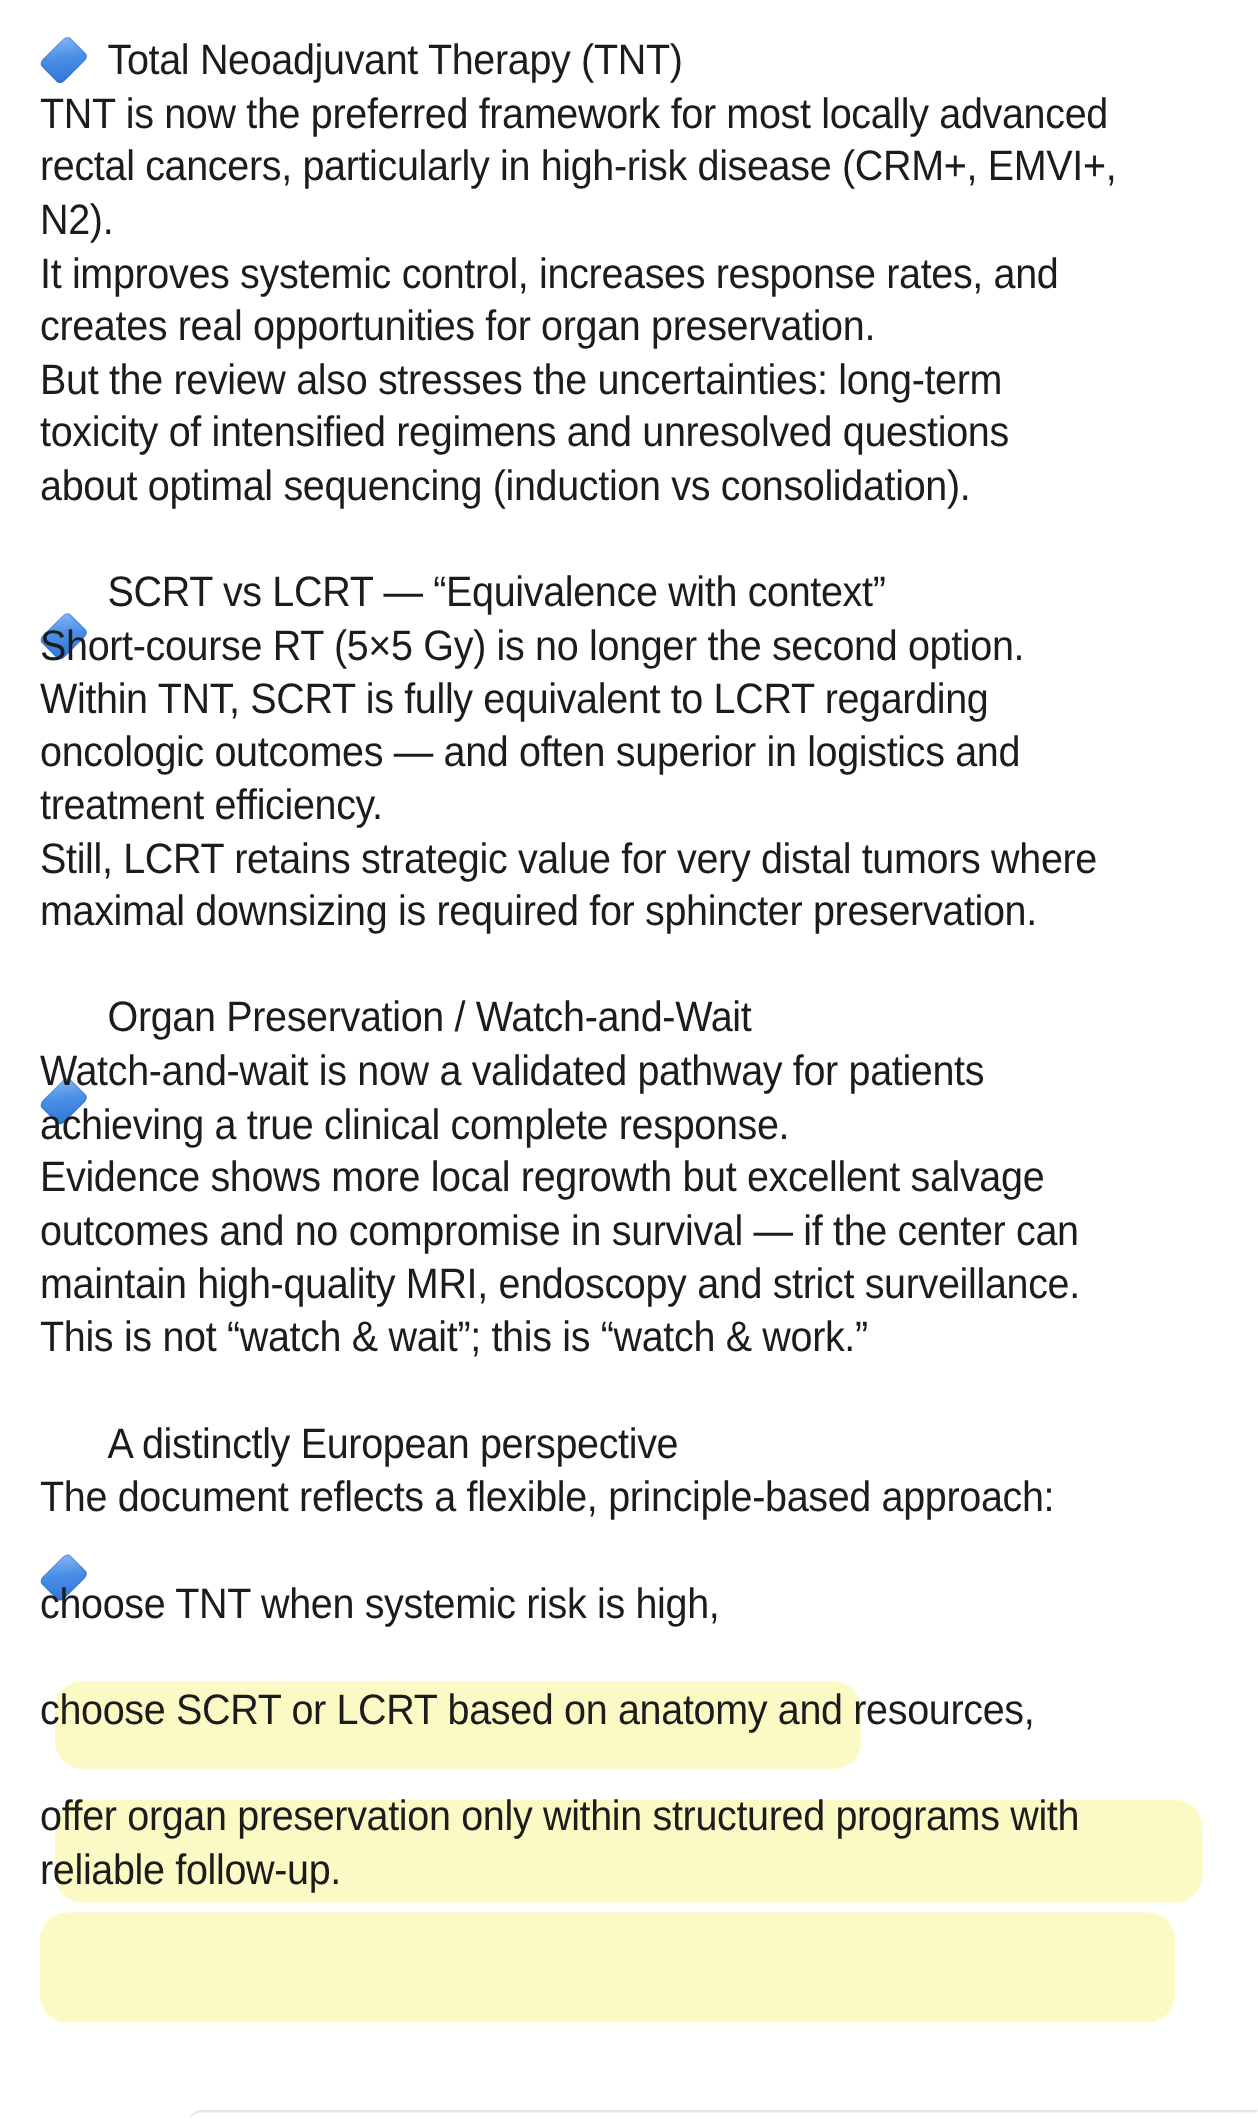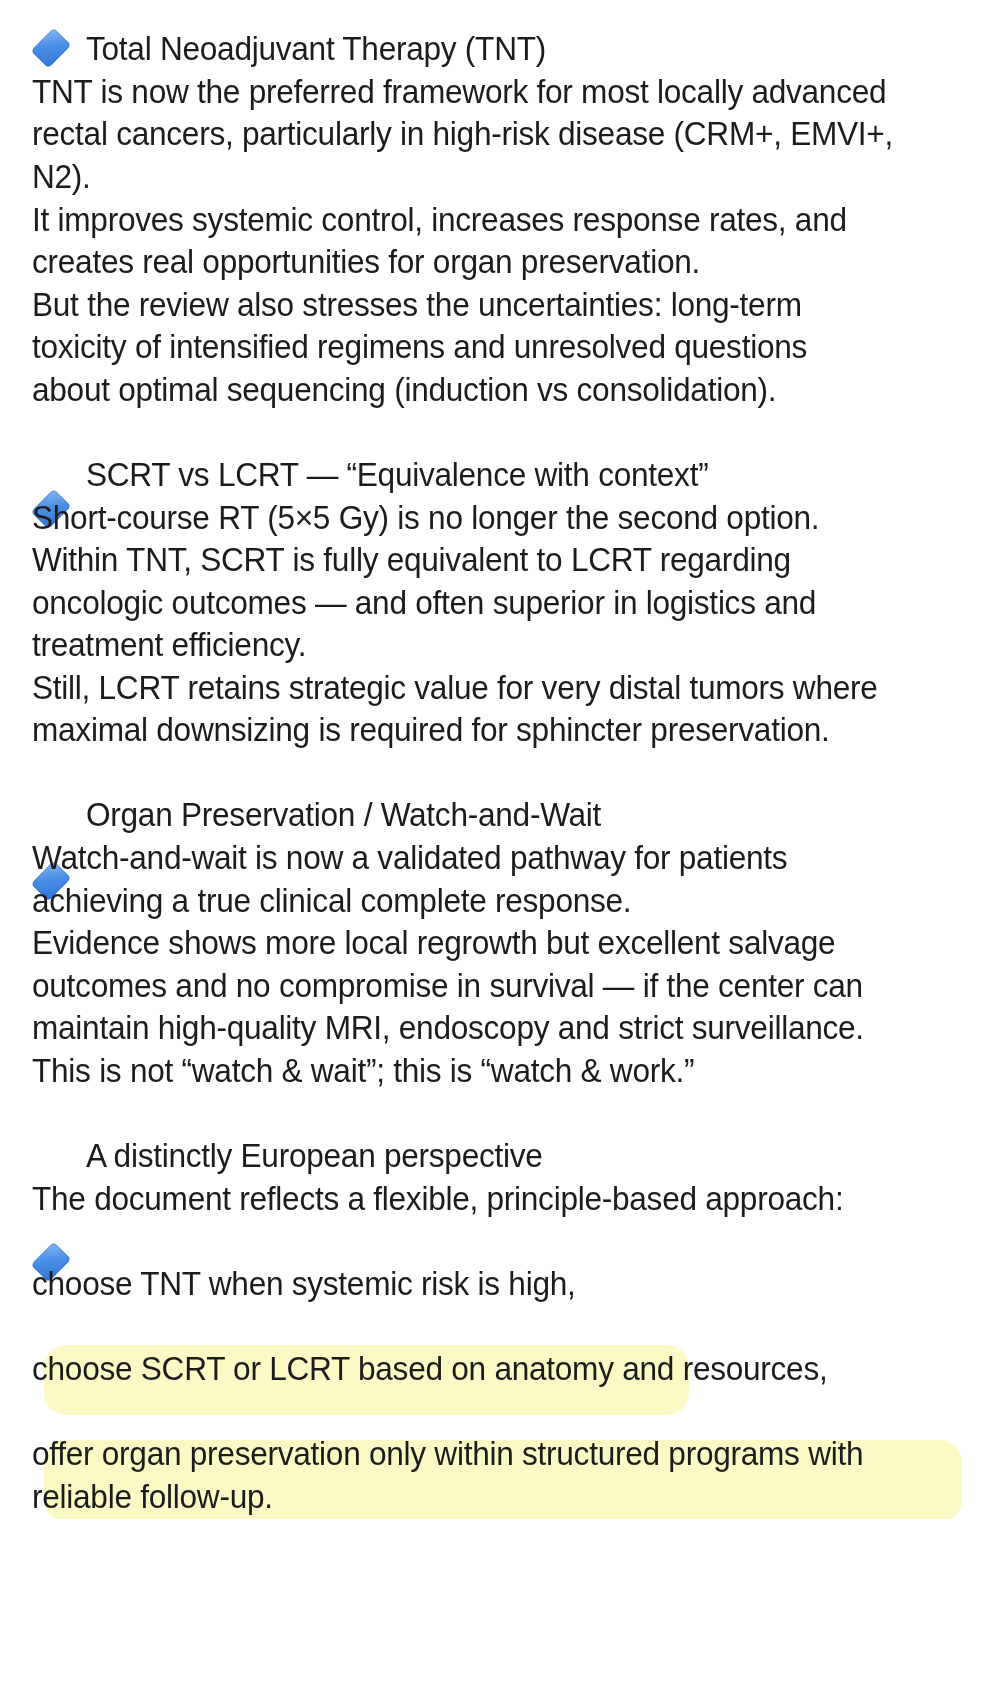--- a/index.html
+++ b/index.html
@@ -1,21 +1,21 @@
 <!DOCTYPE html>
 <html><head>
 <meta charset="utf-8">
 <style>
   html, body { margin: 0; padding: 0; background: #ffffff; }
   body {
     width: 1006px; height: 1695px; overflow: hidden; position: relative;
     font-family: "Liberation Sans", "DejaVu Sans", sans-serif;
     color: #1c1c1c;
   }
-  .page { position: absolute; left: 0; top: 0; width: 1006px; height: 1519px; overflow: hidden; }
+  .page { position: absolute; left: 0; top: 0; width: 1006px; height: 1695px; overflow: hidden; }
   .line {
     position: absolute; left: 32px; white-space: nowrap;
     font-size: 34px; line-height: 46px; letter-spacing: -0.3px;
     transform: scaleX(0.93); transform-origin: left center;
   }
   .heading { left: 86px; }
   .diamond {
     position: absolute; left: 38px; width: 26px; height: 26px;
     background: linear-gradient(135deg, #8ab8f5 0%, #4a8fe6 45%, #2f74d6 100%);
     transform: rotate(45deg) scale(0.95, 1.25); border-radius: 4px;

